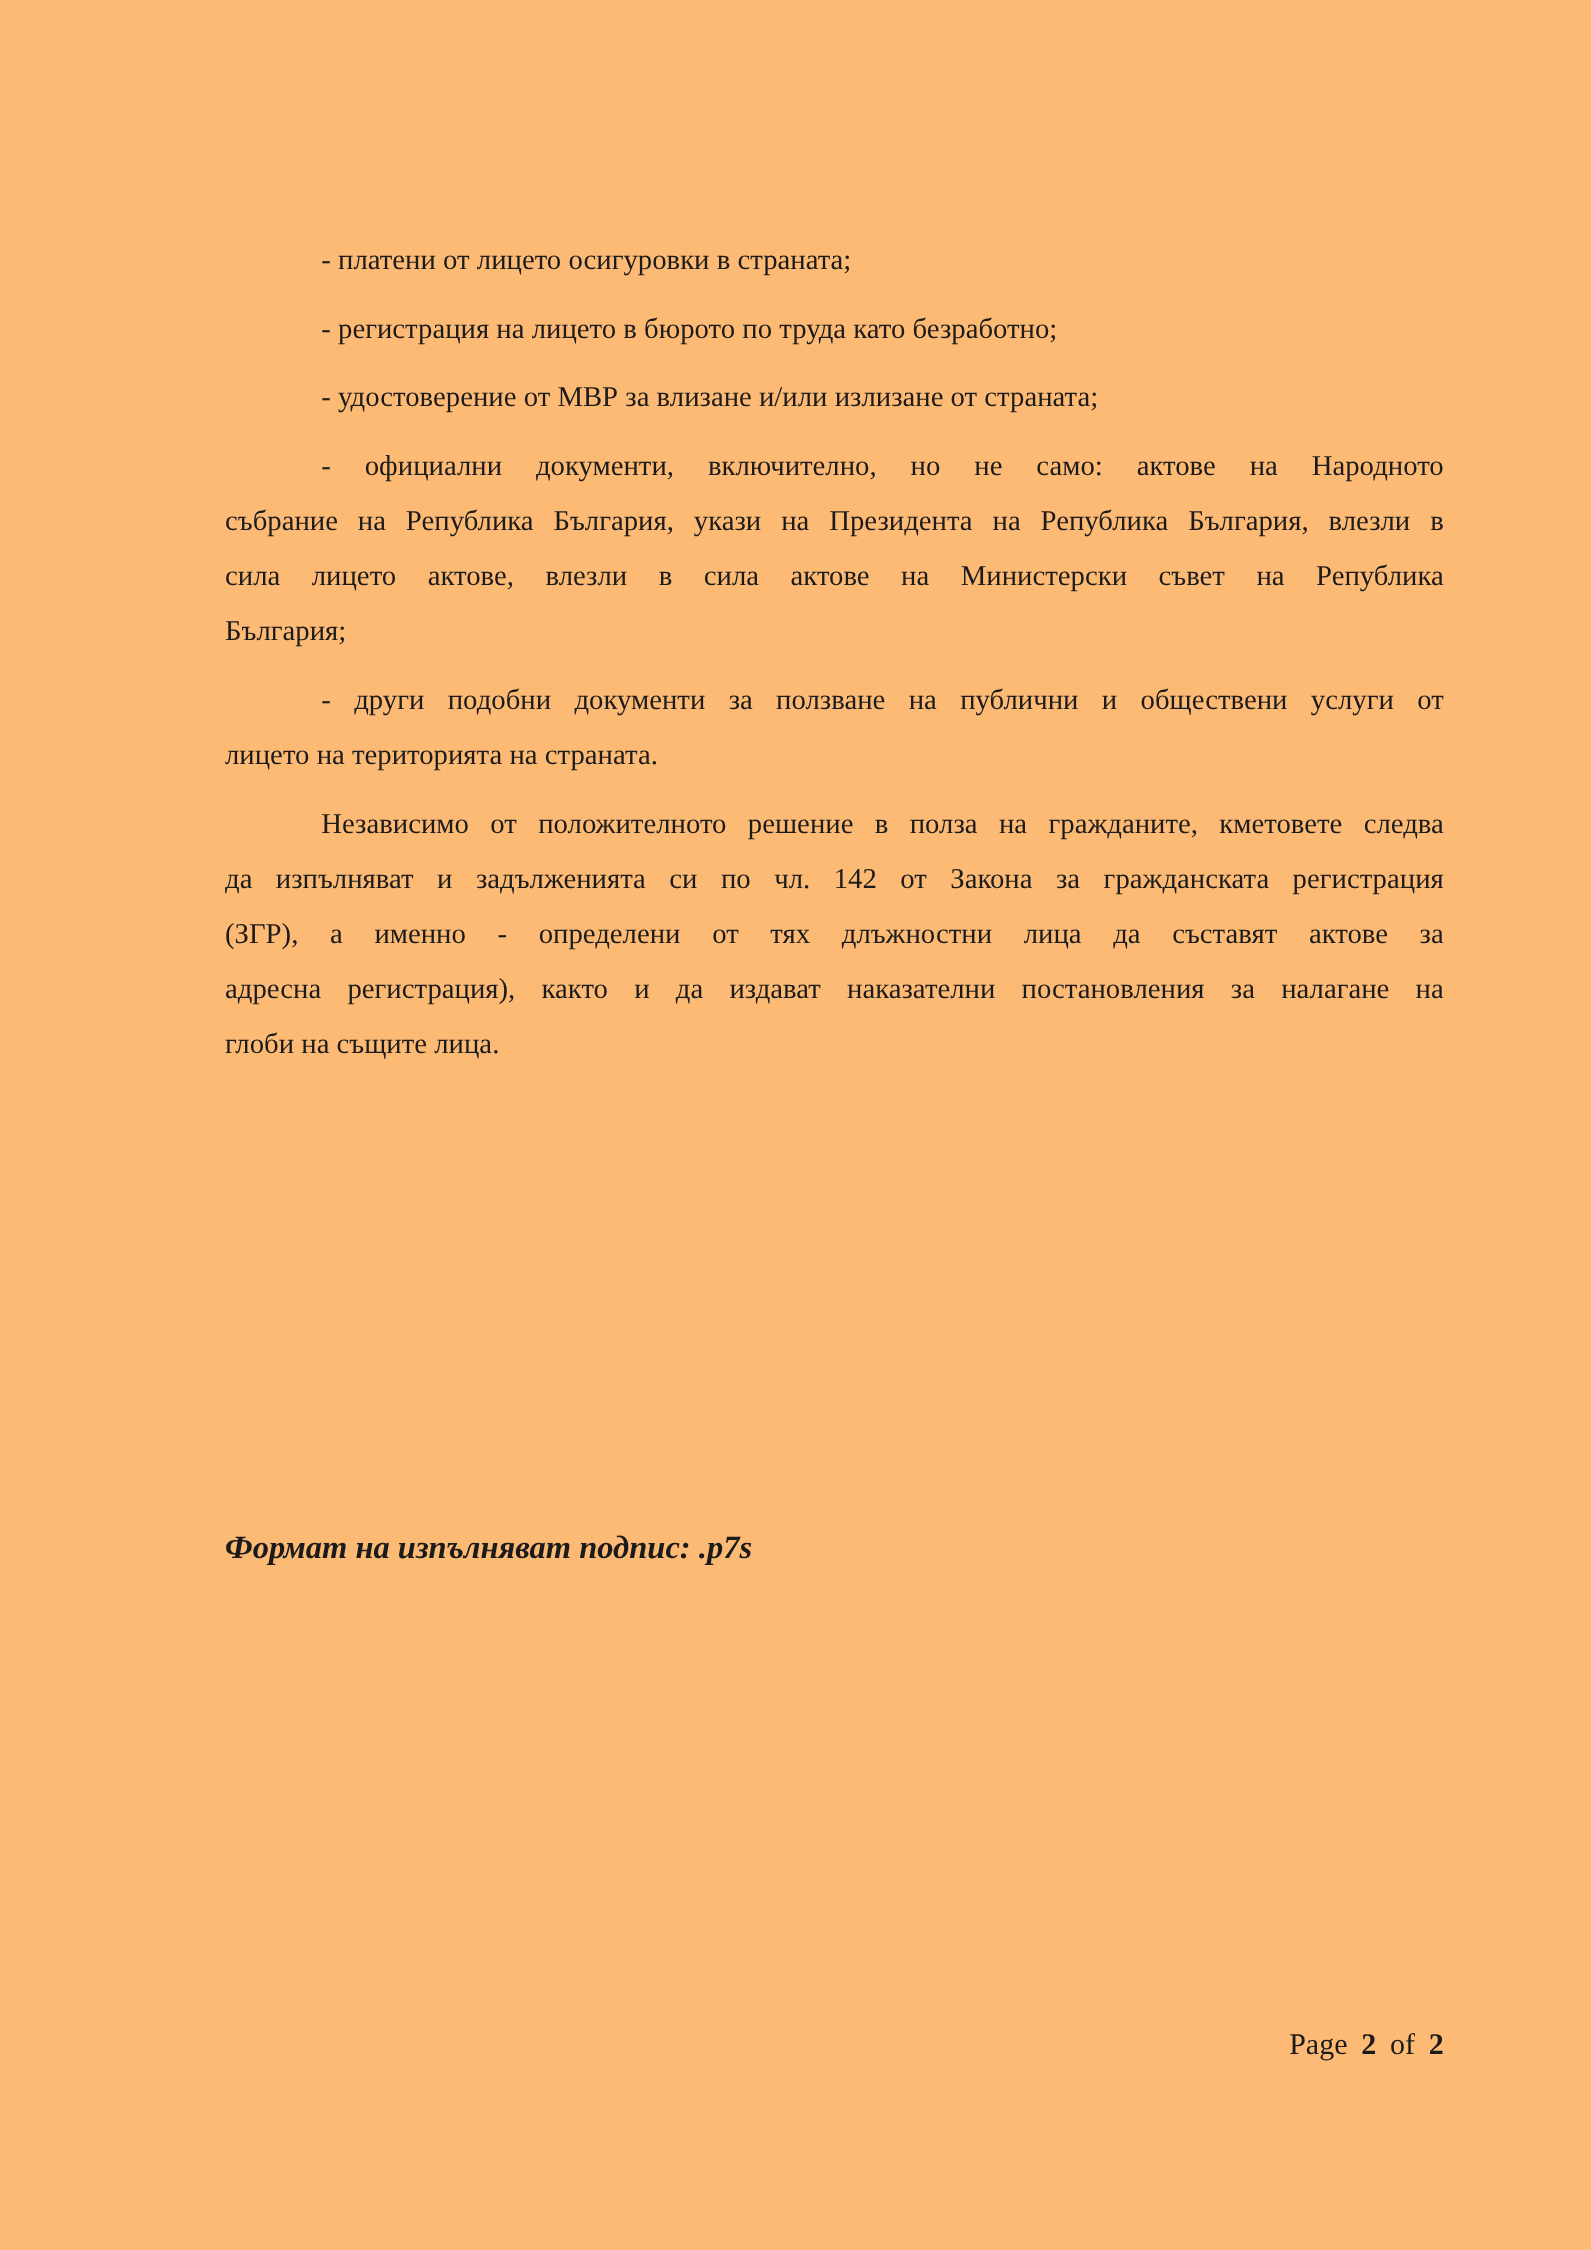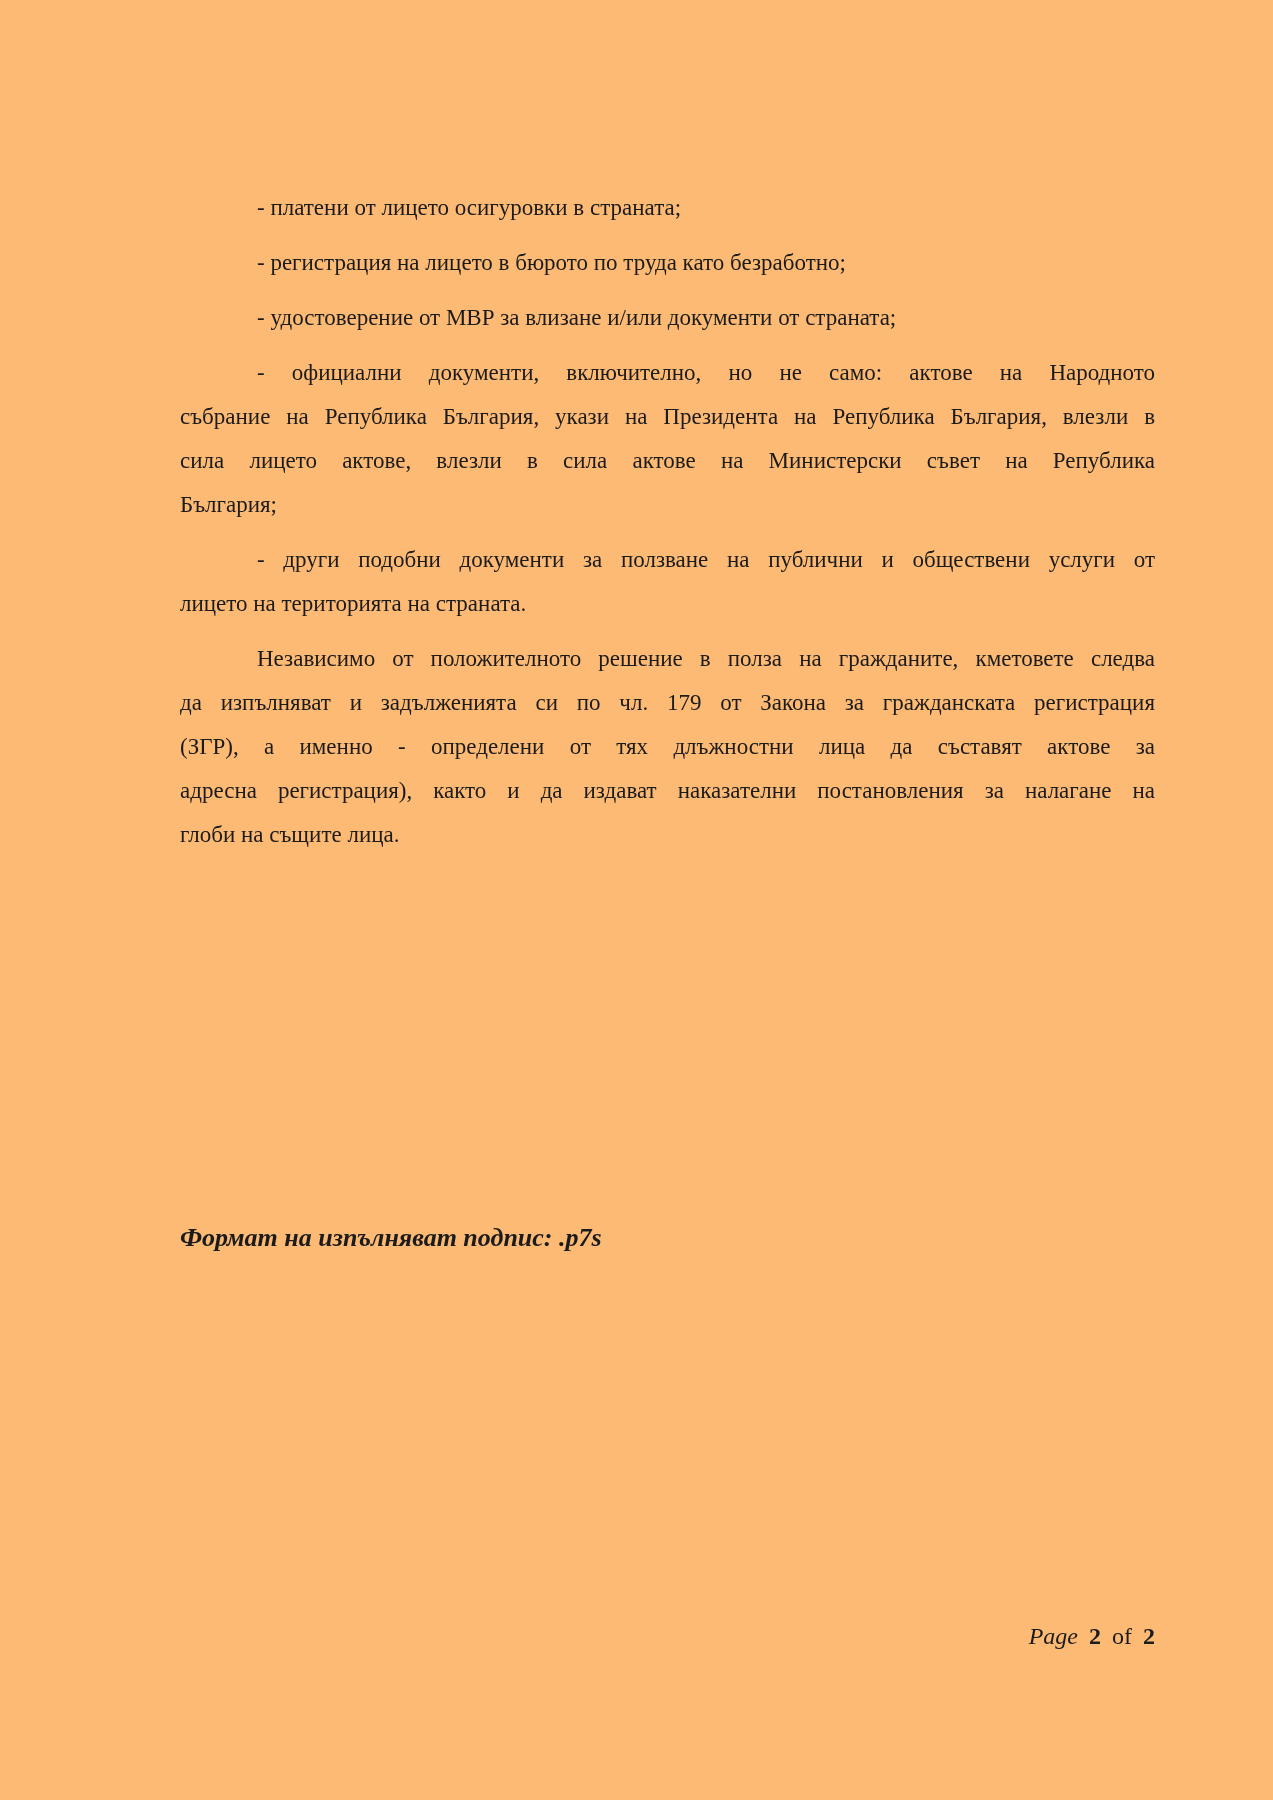--- a/index.html
+++ b/index.html
@@ -78,40 +78,39 @@
     line-height: 32px;
   }
   .footer .num {
     font-weight: bold;
   }
   .footer span {
     margin-left: 5px;
   }
   .footer span:first-child {
     margin-left: 0;
-    font-style: italic;
   }
 </style>
 </head>
 <body>
 
 <div class="page">
 
   <div class="content">
       <div class="line indent para-end">- платени от лицето осигуровки в страната;</div>
       <div class="line indent para-end">- регистрация на лицето в бюрото по труда като безработно;</div>
-      <div class="line indent para-end">- удостоверение от МВР за влизане и/или документи от страната;</div>
+      <div class="line indent para-end">- удостоверение от МВР за влизане и/или излизане от страната;</div>
       <div class="line just indent">- официални документи, включително, но не само: актове на Народното</div>
       <div class="line just">събрание на Република България, укази на Президента на Република България, влезли в</div>
       <div class="line just">сила лицето актове, влезли в сила актове на Министерски съвет на Република</div>
       <div class="line para-end">България;</div>
       <div class="line just indent">- други подобни документи за ползване на публични и обществени услуги от</div>
       <div class="line para-end">лицето на територията на страната.</div>
       <div class="line just indent">Независимо от положителното решение в полза на гражданите, кметовете следва</div>
-      <div class="line just">да изпълняват и задълженията си по чл. 179 от Закона за гражданската регистрация</div>
+      <div class="line just">да изпълняват и задълженията си по чл. 142 от Закона за гражданската регистрация</div>
       <div class="line just">(ЗГР), а именно - определени от тях длъжностни лица да съставят актове за</div>
       <div class="line just">адресна регистрация), както и да издават наказателни постановления за налагане на</div>
       <div class="line para-end">глоби на същите лица.</div>
     </div>
 
 
   <div class="format-note">Формат на изпълняват подпис: .p7s</div>
 
   <div class="footer">
     <span>Page</span>

